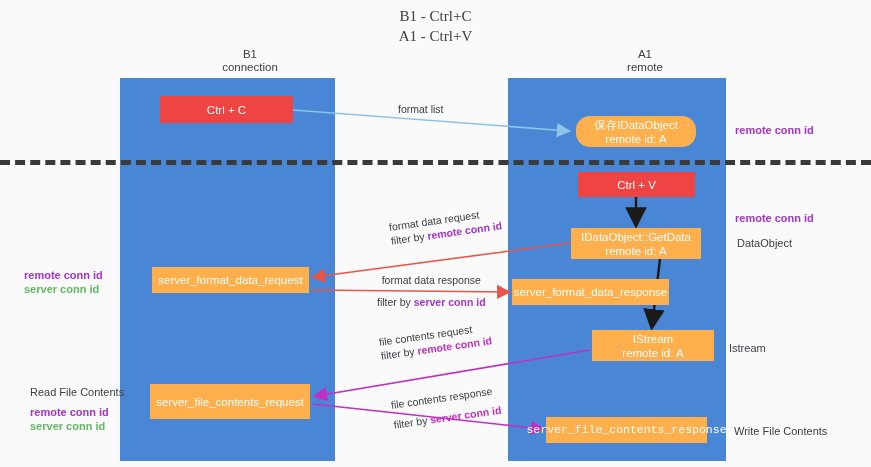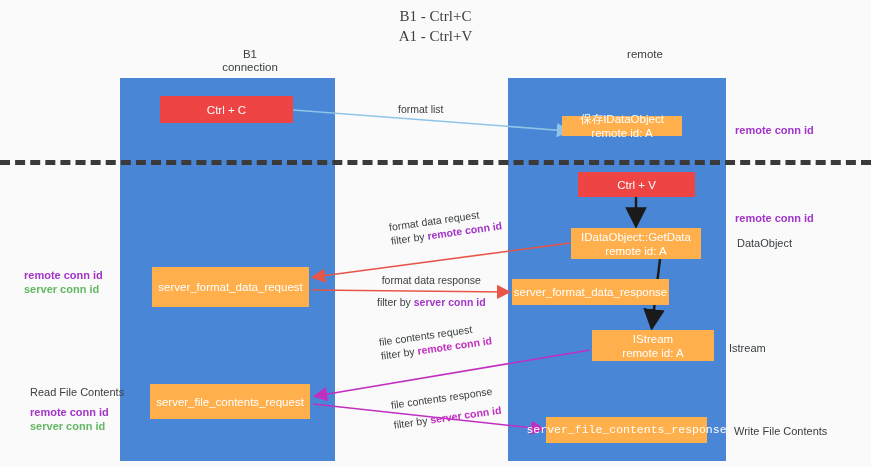--- a/index.html
+++ b/index.html
@@ -72,24 +72,24 @@
     text-align: center;
     color: #ffffff;
     font-size: 11.5px;
     line-height: 14px;
     padding: 2px 4px;
   }
   .node.green  { background: #ef4444; }
   .node.orange { background: #ffaf4b; }
 
   #n-ctrlc   { left: 160px; top: 96px;  width: 133px; height: 27px; }
-  #n-save    { left: 562px; top: 116px; width: 120px; height: 20px; }
+  #n-save    { left: 576px; top: 116px; width: 120px; height: 31px; border-radius: 14px; }
   #n-ctrlv   { left: 578px; top: 172px; width: 117px; height: 25px; }
   #n-getdata { left: 571px; top: 228px; width: 130px; height: 31px; }
-  #n-sfdreq  { left: 152px; top: 267px; width: 157px; height: 40px; }
+  #n-sfdreq  { left: 152px; top: 267px; width: 157px; height: 26px; }
   #n-sfdresp { left: 512px; top: 279px; width: 157px; height: 26px; }
   #n-istream { left: 592px; top: 330px; width: 122px; height: 31px; }
   #n-sfcreq  { left: 150px; top: 384px; width: 160px; height: 35px; }
   #n-sfcresp { left: 546px; top: 417px; width: 161px; height: 26px; font-family: Liberation Mono, monospace; }
 
   
   .side {
     font-size: 11px;
     line-height: 14px;
   }
@@ -143,20 +143,21 @@
   <div class="abs" id="title">
     <div>B1 - Ctrl+C</div>
     <div>A1 - Ctrl+V</div>
   </div>
 
   <div class="abs col-header" id="hdr-b1">
     <div>B1</div>
     <div>connection</div>
   </div>
   <div class="abs col-header" id="hdr-a1">
+    <div>A1</div>
     <div>remote</div>
   </div>
 
   <div class="abs lane" id="lane-b1"></div>
   <div class="abs lane" id="lane-a1"></div>
 
   <svg id="wires">
     <defs>
       <marker id="ah-blue" markerWidth="9" markerHeight="9" refX="7" refY="4.5" orient="auto">
         <path d="M0,0 L9,4.5 L0,9 z" fill="#8ec4e8"></path>

